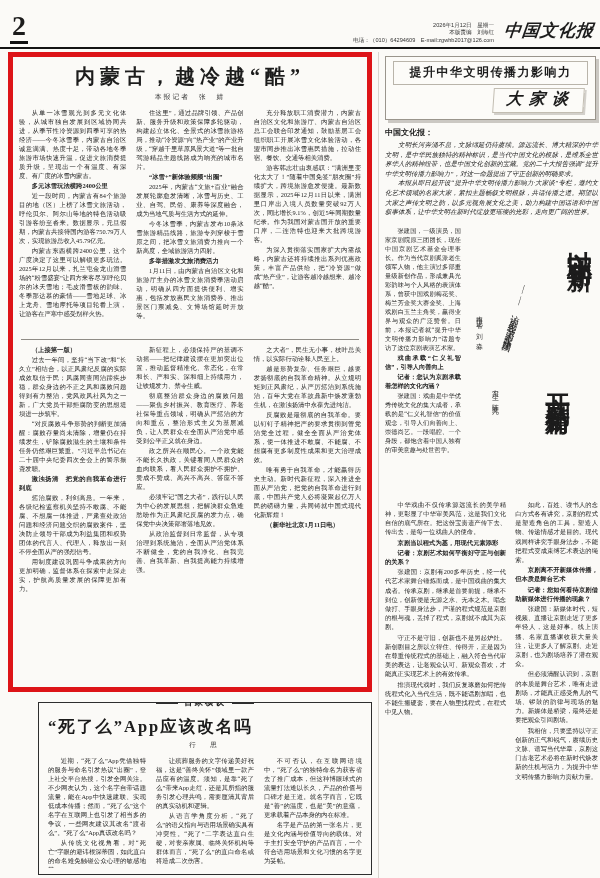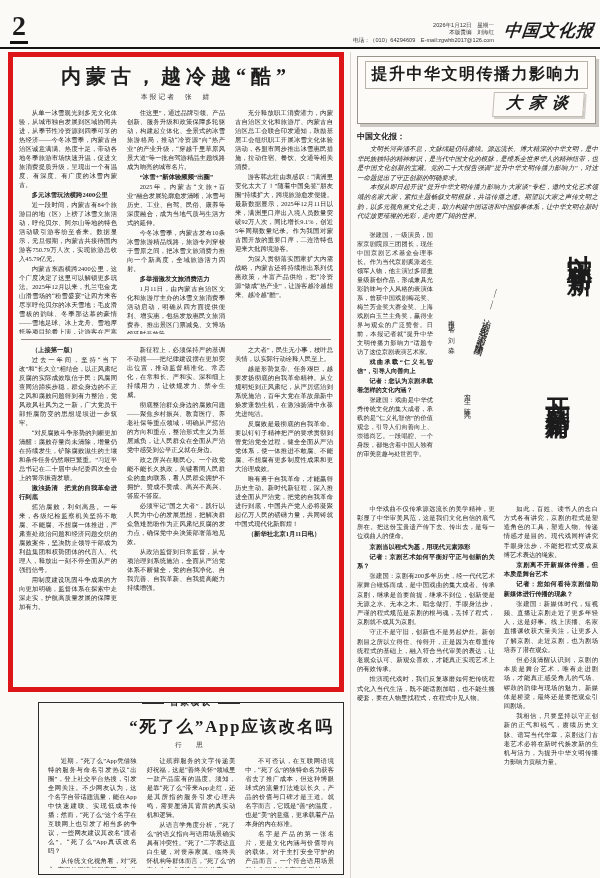--- a/index.html
+++ b/index.html
@@ -12,21 +12,21 @@
   .hdr-left{display:flex;align-items:baseline;gap:9px;}
   .pagenum{font-size:28px;font-weight:900;line-height:1;border-bottom:3px solid #111;padding:0 2px 1px;}
   .section{font-size:17px;font-weight:800;letter-spacing:4px;}
   .hdr-right{display:flex;align-items:flex-end;gap:10px;}
   .pubinfo{text-align:right;font-size:5.6px;line-height:7.5px;color:#333;font-family:"Liberation Sans",sans-serif;}
   .masthead{font-size:17px;font-weight:900;font-style:italic;letter-spacing:1px;transform:skewX(-6deg);white-space:nowrap;padding-bottom:2px;}
   .hdr-rule{border-top:2.5px solid #141414;margin:3px 0 3px;}
 
   
   .main{display:flex;gap:6px;padding:0 2px 0 8px;align-items:flex-start;}
-  .left-zone{width:336px;flex:none;font-family:Liberation Serif, serif;}
+  .left-zone{width:364px;flex:none;font-family:Liberation Serif, serif;}
   .right-zone{flex:1;min-width:0;border-left:1px solid #d8d5cf;padding-left:6px;}
 
   
   .red-box{border:5px solid #dd1418;padding:4px 6px 2px;box-sizing:border-box;height:640px;overflow:hidden;background:transparent;}
   .a1-title{font-size:20px;font-weight:900;text-align:center;letter-spacing:5px;margin:3px 0 0;line-height:1.2;}
   .a1-byline{font-size:6.8px;text-align:center;letter-spacing:2px;margin:4px 0 6px;color:#333;}
   .cols3{display:flex;gap:10px;overflow:hidden;}
   .cols3 .col{flex:1;min-width:0;}
   .col p{font-size:6.35px;line-height:9px;margin:0 0 1px;text-align:justify;text-indent:2em;color:#262626;}
   .crosshead{font-size:8px;font-weight:800;text-align:center;line-height:10.5px;margin:5px 2px 4px;text-indent:0;}
@@ -34,27 +34,27 @@
   .hsep{border-top:1px solid #8f8c86;margin:5px 2px;}
   .a2-cols{height:330px;}
   .jump{font-size:6.4px;font-weight:700;margin:0 0 2px;text-indent:0;}
   .sign{text-align:right;font-weight:700;text-indent:0;}
 
   
   .bj-box{position:relative;margin:10px 0 0 30px;border:1.3px solid #2e2e2e;padding:12px 9px 0;box-sizing:border-box;height:173px;overflow:hidden;background:#fbfaf7;}
   .bj-kicker-wrap{position:absolute;top:-6px;left:0;right:0;display:flex;justify-content:center;}
   .bj-kicker{background:#fbfaf7;padding:0 7px;font-size:8.5px;font-weight:800;letter-spacing:2px;display:flex;align-items:center;gap:6px;}
   .bj-kicker::before,.bj-kicker::after{content:"";width:22px;border-top:1.5px solid #2e2e2e;}
-  .bj-title{font-size:16.5px;font-weight:900;text-align:right;letter-spacing:2px;margin:1px 0 3px;}
+  .bj-title{font-size:16.5px;font-weight:900;text-align:left;letter-spacing:2px;margin:1px 0 3px;}
   .bj-byline{font-size:6.5px;text-align:center;letter-spacing:4px;margin:0 0 6px;color:#333;}
   .bj-cols{height:112px;}
 
   
   .banner{margin:4px 2px 7px 0;border:1px solid #9a958c;box-shadow:3px 3px 0 rgba(145,140,130,.45);padding:4px 7px 6px;background:#fcfbf8;}
-  .banner-title{font-size:16px;font-weight:800;letter-spacing:1.5px;text-align:center;border:1px solid #b9b4aa;padding:2px 0 3px;}
+  .banner-title{font-size:12px;font-weight:800;letter-spacing:1.5px;text-align:center;border:1px solid #b9b4aa;padding:2px 0 3px;}
   .banner-name-wrap{display:flex;justify-content:flex-end;margin-top:3px;padding-right:4px;}
   .banner-name{font-size:16px;font-weight:900;font-style:italic;letter-spacing:7px;border:1px solid #c2bdb2;box-shadow:2px 2px 0 rgba(150,145,135,.4);padding:0 8px 2px 12px;transform:skewX(-4deg);}
   .intro-label{font-size:8px;font-weight:800;margin:2px 0 2px;}
   .intro p{font-size:6.5px;line-height:9.6px;font-style:italic;text-align:justify;text-indent:2em;margin:0;color:#222;}
   .feature{display:flex;gap:5px;margin-top:9px;height:268px;overflow:hidden;}
   .f-left{width:76px;flex:none;overflow:hidden;}
   .f-left p{font-size:6.2px;line-height:9px;margin:0 0 1px;text-align:justify;text-indent:2em;color:#262626;}
   .f-sub{font-size:6.9px;font-weight:800;line-height:9.5px;margin:5px 0 3px;text-indent:0;}
   .f-art{flex:1;position:relative;min-width:0;}
   .vh{writing-mode:vertical-rl;font-weight:800;font-size:25px;letter-spacing:4px;line-height:1;position:absolute;}

